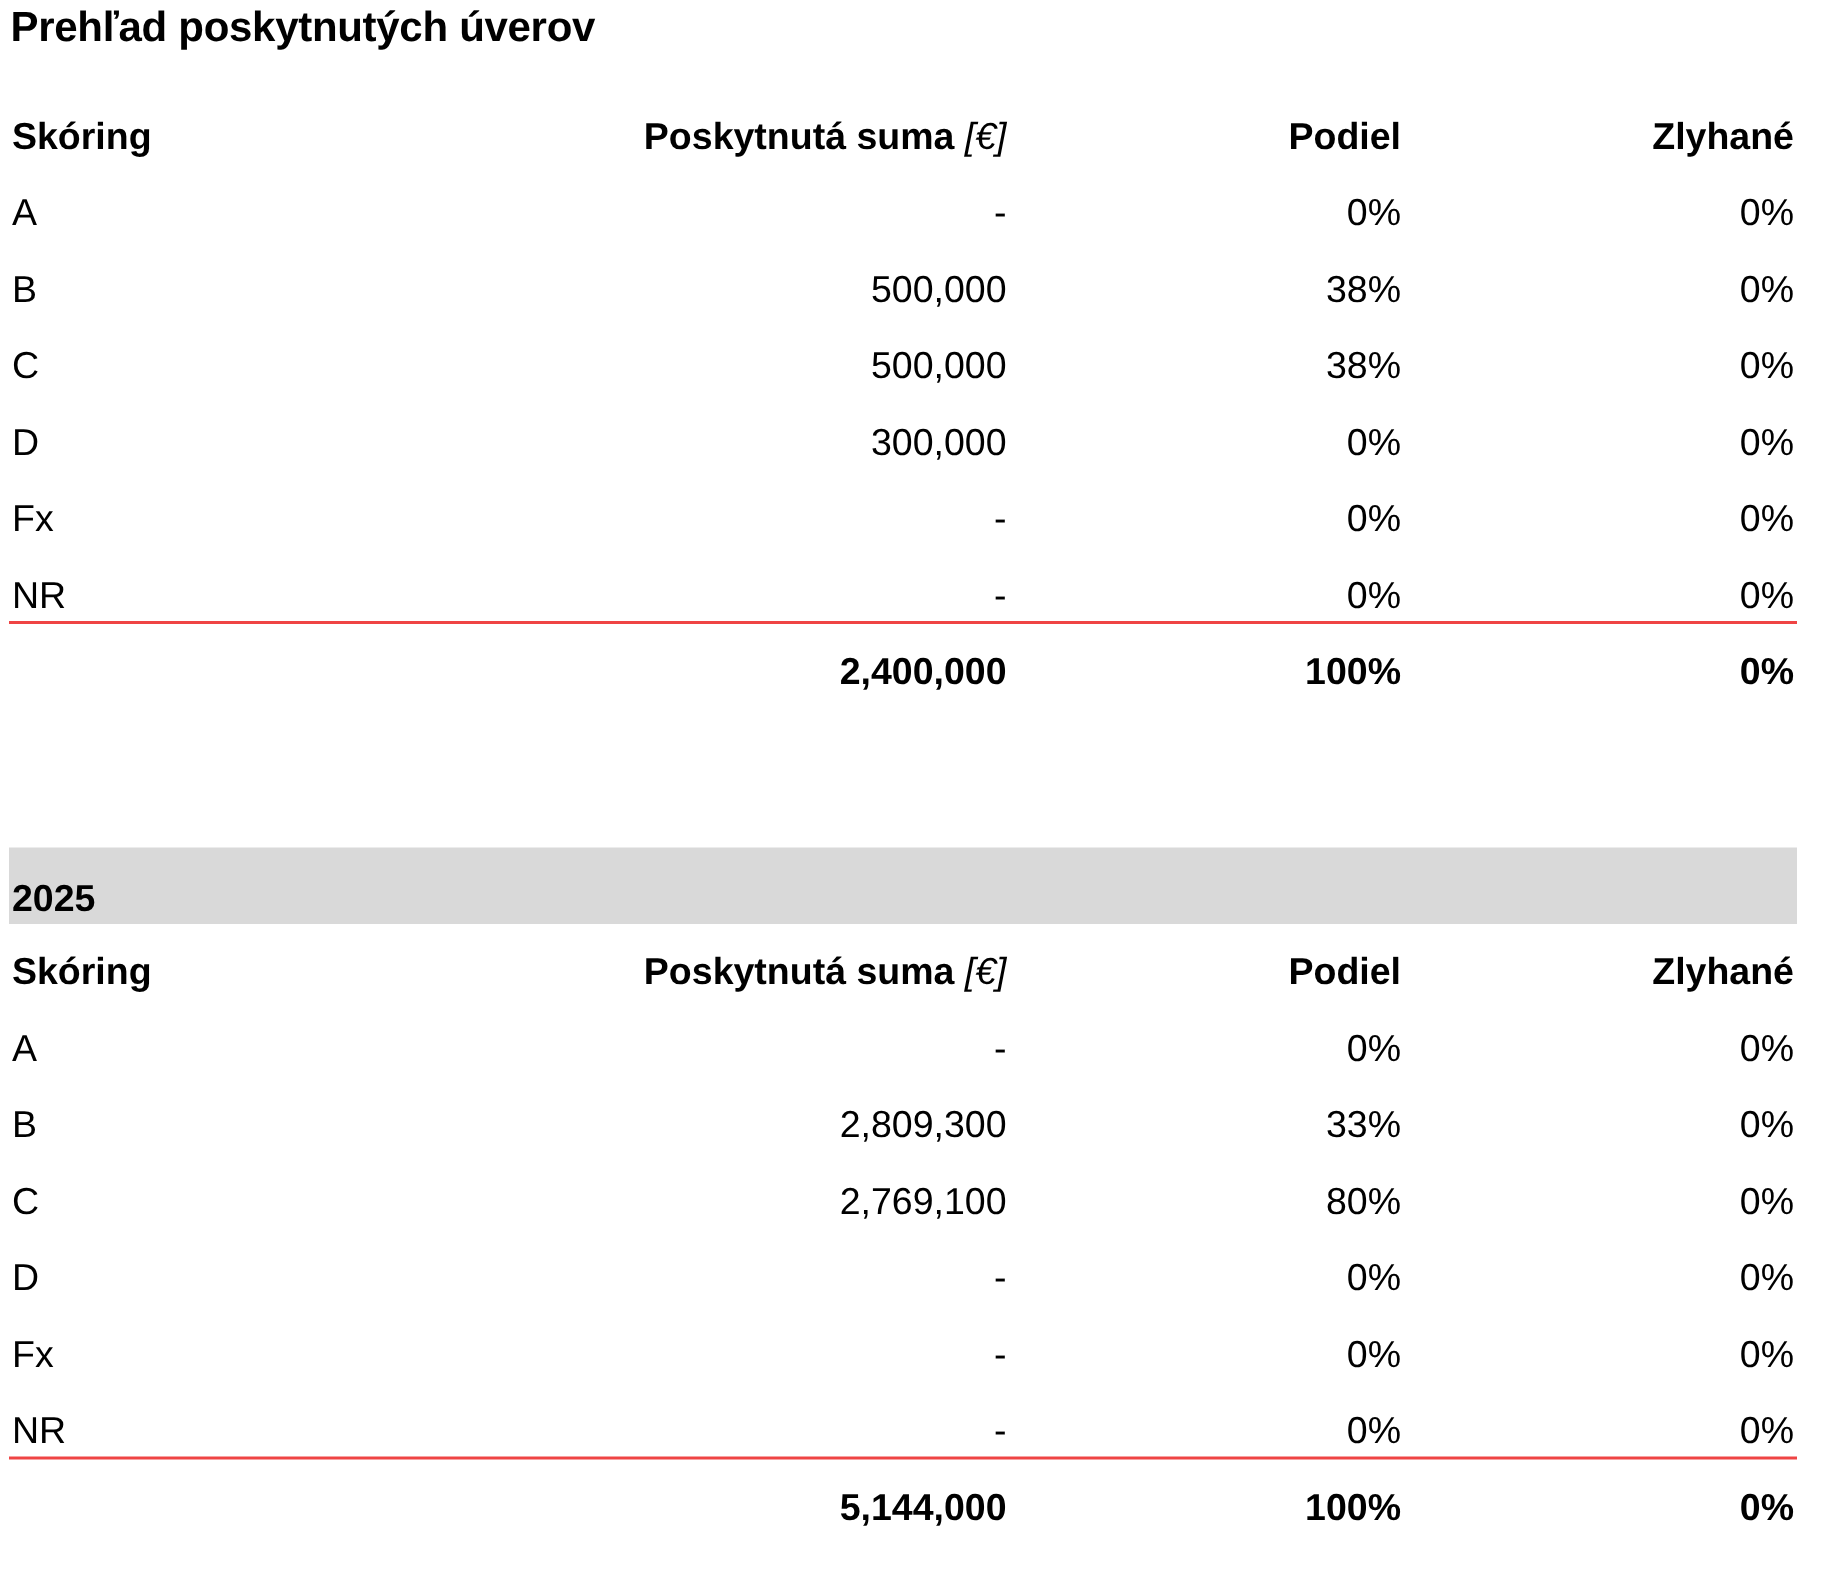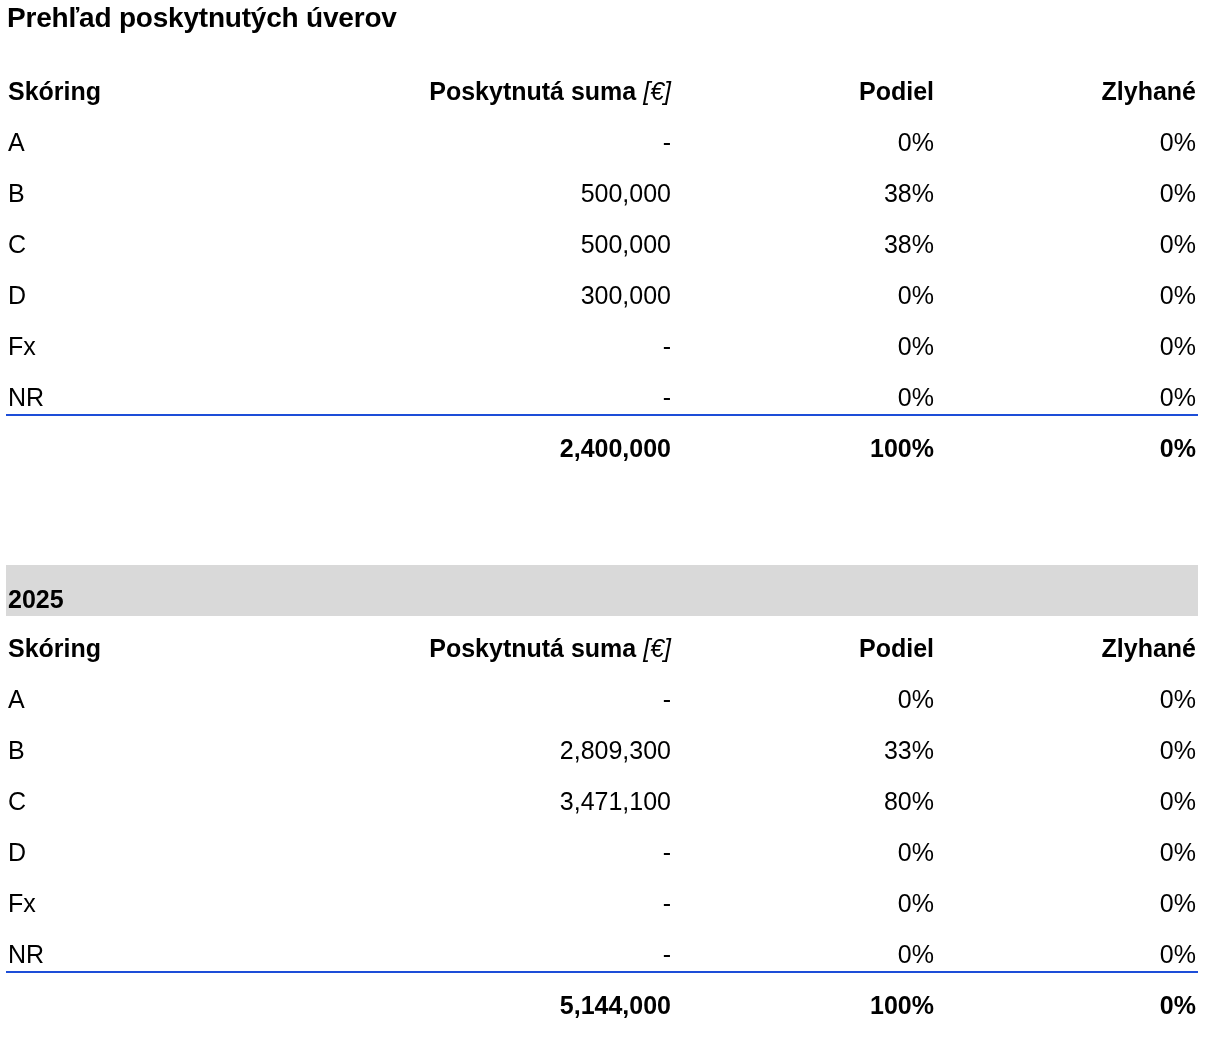--- a/index.html
+++ b/index.html
@@ -57,21 +57,21 @@
     white-space: nowrap;
   }
   .c-score { left: 2px; }
   .c-sum   { right: 527px; text-align: center; }
   .c-share { right: 264px; text-align: center; }
   .c-def   { right: 2px; text-align: right; }
 
   .header-row .cell { font-weight: bold; }
   .header-row .unit { font-style: italic; font-weight: normal; }
 
-  .row.last-data { border-bottom: 2px solid #1d4ed8; height: 49px; }
+  .row.last-data { border-bottom: 2px solid #ef4444; height: 49px; }
   .row.last-data .cell { bottom: 2px; }
   .total-row .cell { font-weight: bold; }
 </style>
 </head>
 <body>
 
 <div class="page-title">Prehľad poskytnutých úverov</div>
 
 <div class="section s2024">
   <div class="row header-row">
@@ -140,21 +140,21 @@
     <span class="cell c-def">0%</span>
   </div>
   <div class="row">
     <span class="cell c-score">B</span>
     <span class="cell c-sum">2,809,300</span>
     <span class="cell c-share">33%</span>
     <span class="cell c-def">0%</span>
   </div>
   <div class="row">
     <span class="cell c-score">C</span>
-    <span class="cell c-sum">3,471,100</span>
+    <span class="cell c-sum">2,769,100</span>
     <span class="cell c-share">80%</span>
     <span class="cell c-def">0%</span>
   </div>
   <div class="row">
     <span class="cell c-score">D</span>
     <span class="cell c-sum">-</span>
     <span class="cell c-share">0%</span>
     <span class="cell c-def">0%</span>
   </div>
   <div class="row">

